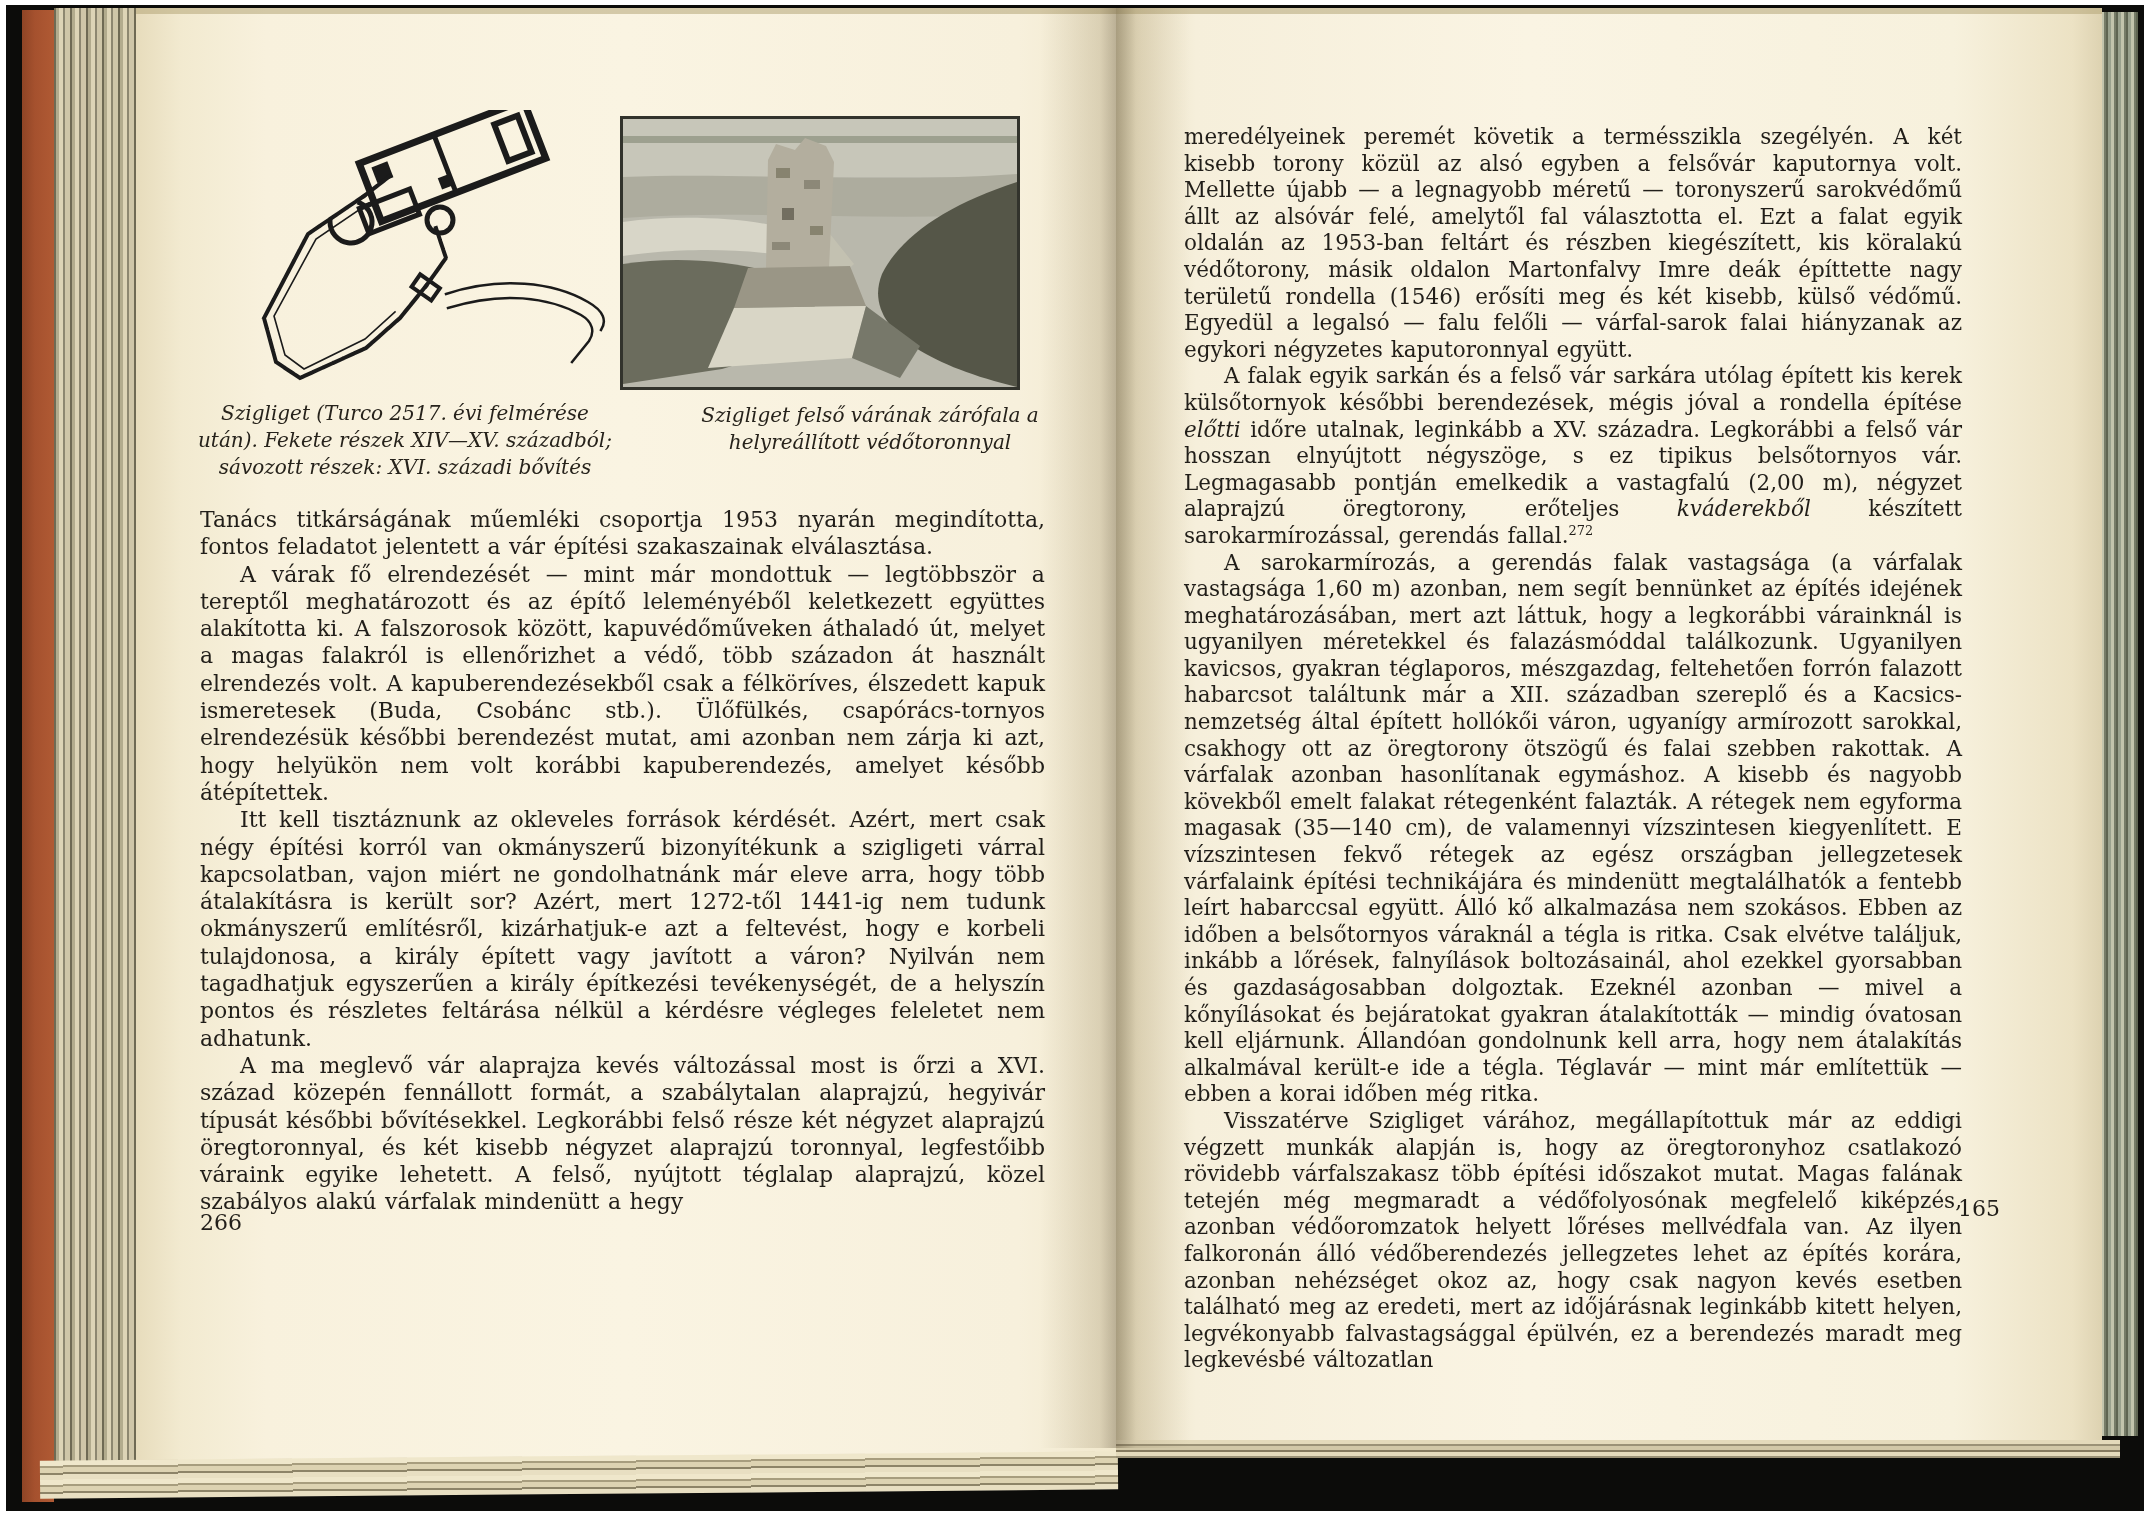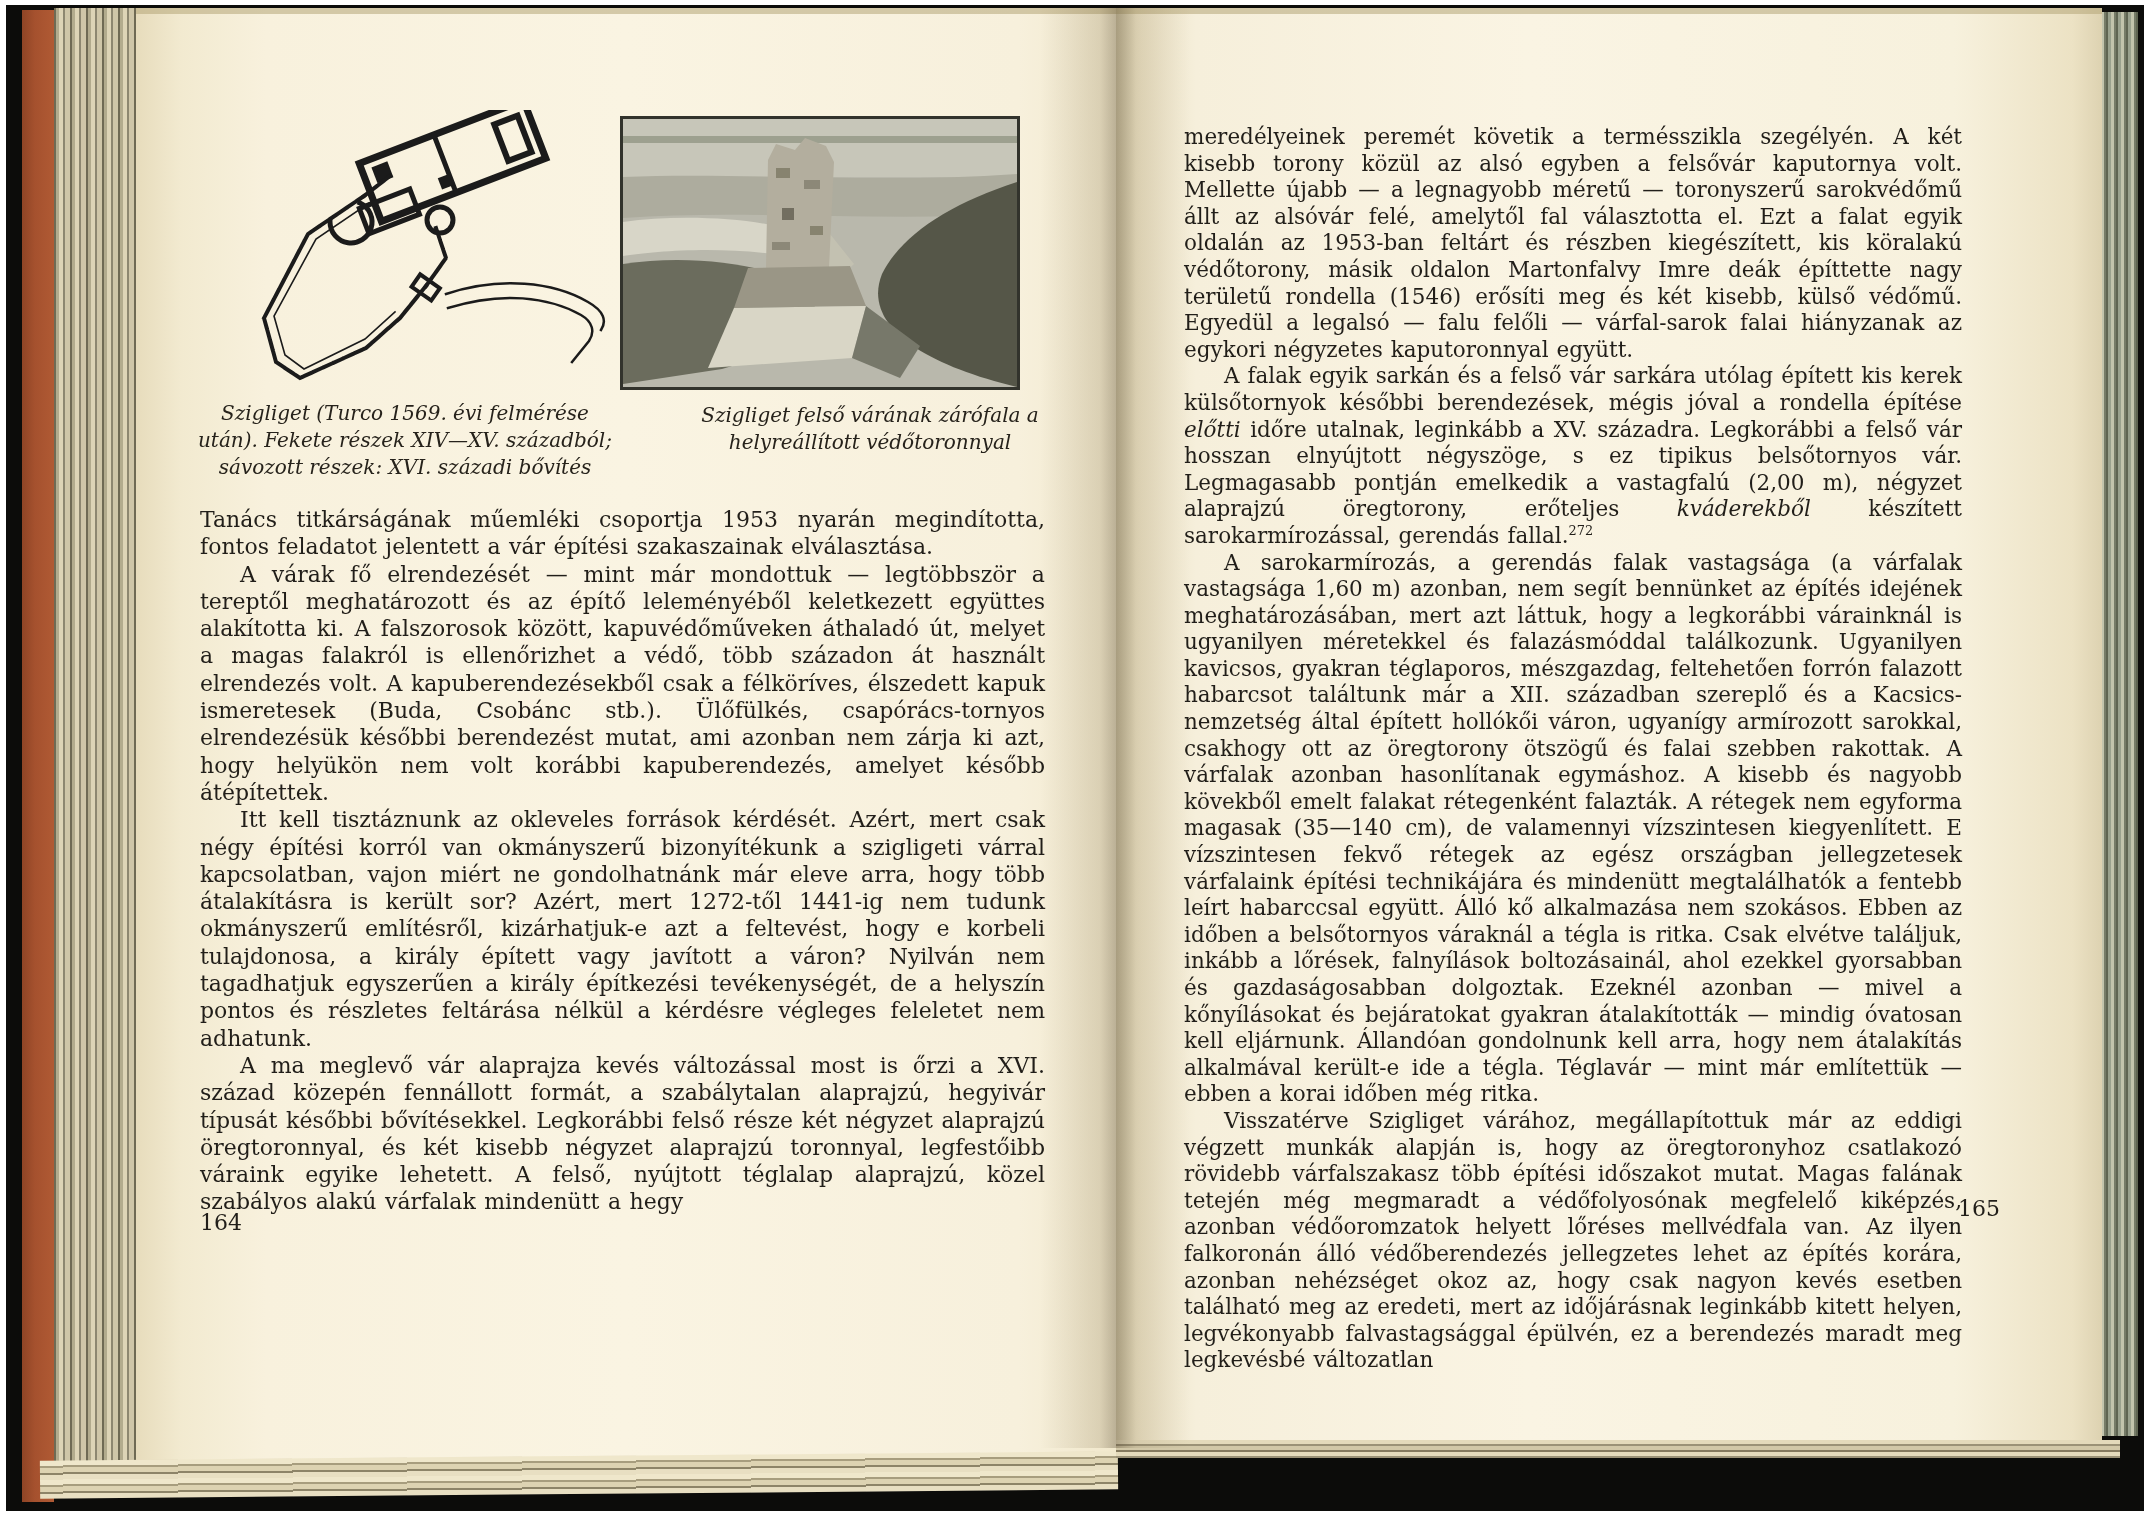--- a/index.html
+++ b/index.html
@@ -110,32 +110,32 @@
       <rect x="184" y="64" width="16" height="9" fill="#8c8878"></rect>
       <rect x="162" y="92" width="12" height="12" fill="#726e60"></rect>
       <rect x="190" y="110" width="13" height="9" fill="#87836f"></rect>
       <rect x="152" y="126" width="18" height="8" fill="#8c8878"></rect>
       <path d="M128 152 L230 150 L246 190 L114 192 Z" fill="#9a9686"></path>
       <path d="M114 192 L246 190 L232 242 L88 252 Z" fill="#d9d6c6"></path>
       <path d="M232 242 L246 190 L300 230 L280 262 Z" fill="#77786a"></path>
     </svg>
   </div>
 
-  <div class="abs caption" style="left:190px;top:400px;width:430px;">Szigliget (Turco 1569. évi felmérése után). Fekete részek XIV—XV. századból; sávozott részek: XVI. századi bővítés</div>
+  <div class="abs caption" style="left:190px;top:400px;width:430px;">Szigliget (Turco 2517. évi felmérése után). Fekete részek XIV—XV. századból; sávozott részek: XVI. századi bővítés</div>
   <div class="abs caption" style="left:640px;top:402px;width:460px;">Szigliget felső várának zárófala a helyreállított védőtoronnyal</div>
 
   <div class="abs body-col body-left">
       <p class="para">Tanács titkárságának műemléki csoportja 1953 nyarán megindította, fontos feladatot jelentett a vár építési szakaszainak elválasztása.</p>
       <p class="para indent">A várak fő elrendezését — mint már mondottuk — legtöbbször a tereptől meghatározott és az építő leleményéből keletkezett együttes alakította ki. A falszorosok között, kapuvédőműveken áthaladó út, melyet a magas falakról is ellenőrizhet a védő, több századon át használt elrendezés volt. A kapuberendezésekből csak a félköríves, élszedett kapuk ismeretesek (Buda, Csobánc stb.). Ülőfülkés, csapórács-tornyos elrendezésük későbbi berendezést mutat, ami azonban nem zárja ki azt, hogy helyükön nem volt korábbi kapuberendezés, amelyet később átépítettek.</p>
       <p class="para indent">Itt kell tisztáznunk az okleveles források kérdését. Azért, mert csak négy építési korról van okmányszerű bizonyítékunk a szigligeti várral kapcsolatban, vajon miért ne gondolhatnánk már eleve arra, hogy több átalakításra is került sor? Azért, mert 1272-től 1441-ig nem tudunk okmányszerű említésről, kizárhatjuk-e azt a feltevést, hogy e korbeli tulajdonosa, a király épített vagy javított a váron? Nyilván nem tagadhatjuk egyszerűen a király építkezési tevékenységét, de a helyszín pontos és részletes feltárása nélkül a kérdésre végleges feleletet nem adhatunk.</p>
       <p class="para indent">A ma meglevő vár alaprajza kevés változással most is őrzi a XVI. század közepén fennállott formát, a szabálytalan alaprajzú, hegyivár típusát későbbi bővítésekkel. Legkorábbi felső része két négyzet alaprajzú öregtoronnyal, és két kisebb négyzet alaprajzú toronnyal, legfestőibb váraink egyike lehetett. A felső, nyújtott téglalap alaprajzú, közel szabályos alakú várfalak mindenütt a hegy</p>
     </div>
   <div class="abs body-col body-right">
       <p class="para">meredélyeinek peremét követik a termésszikla szegélyén. A két kisebb torony közül az alsó egyben a felsővár kaputornya volt. Mellette újabb — a legnagyobb méretű — toronyszerű sarokvédőmű állt az alsóvár felé, amelytől fal választotta el. Ezt a falat egyik oldalán az 1953-ban feltárt és részben kiegészített, kis köralakú védőtorony, másik oldalon Martonfalvy Imre deák építtette nagy területű rondella (1546) erősíti meg és két kisebb, külső védőmű. Egyedül a legalsó — falu felőli — várfal-sarok falai hiányzanak az egykori négyzetes kaputoronnyal együtt.</p>
       <p class="para indent">A falak egyik sarkán és a felső vár sarkára utólag épített kis kerek külsőtornyok későbbi berendezések, mégis jóval a rondella építése <i>előtti</i> időre utalnak, leginkább a XV. századra. Legkorábbi a felső vár hosszan elnyújtott négyszöge, s ez tipikus belsőtornyos vár. Legmagasabb pontján emelkedik a vastagfalú (2,00 m), négyzet alaprajzú öregtorony, erőteljes <i>kváderekből</i> készített sarokarmírozással, gerendás fallal.<sup>272</sup></p>
       <p class="para indent">A sarokarmírozás, a gerendás falak vastagsága (a várfalak vastagsága 1,60 m) azonban, nem segít bennünket az építés idejének meghatározásában, mert azt láttuk, hogy a legkorábbi várainknál is ugyanilyen méretekkel és falazásmóddal találkozunk. Ugyanilyen kavicsos, gyakran téglaporos, mészgazdag, feltehetően forrón falazott habarcsot találtunk már a XII. században szereplő és a Kacsics-nemzetség által épített hollókői váron, ugyanígy armírozott sarokkal, csakhogy ott az öregtorony ötszögű és falai szebben rakottak. A várfalak azonban hasonlítanak egymáshoz. A kisebb és nagyobb kövekből emelt falakat rétegenként falazták. A rétegek nem egyforma magasak (35—140 cm), de valamennyi vízszintesen kiegyenlített. E vízszintesen fekvő rétegek az egész országban jellegzetesek várfalaink építési technikájára és mindenütt megtalálhatók a fentebb leírt habarccsal együtt. Álló kő alkalmazása nem szokásos. Ebben az időben a belsőtornyos váraknál a tégla is ritka. Csak elvétve találjuk, inkább a lőrések, falnyílások boltozásainál, ahol ezekkel gyorsabban és gazdaságosabban dolgoztak. Ezeknél azonban — mivel a kőnyílásokat és bejáratokat gyakran átalakították — mindig óvatosan kell eljárnunk. Állandóan gondolnunk kell arra, hogy nem átalakítás alkalmával került-e ide a tégla. Téglavár — mint már említettük — ebben a korai időben még ritka.</p>
       <p class="para indent">Visszatérve Szigliget várához, megállapítottuk már az eddigi végzett munkák alapján is, hogy az öregtoronyhoz csatlakozó rövidebb várfalszakasz több építési időszakot mutat. Magas falának tetején még megmaradt a védőfolyosónak megfelelő kiképzés, azonban védőoromzatok helyett lőréses mellvédfala van. Az ilyen falkoronán álló védőberendezés jellegzetes lehet az építés korára, azonban nehézséget okoz az, hogy csak nagyon kevés esetben található meg az eredeti, mert az időjárásnak leginkább kitett helyen, legvékonyabb falvastagsággal épülvén, ez a berendezés maradt meg legkevésbé változatlan</p>
     </div>
 
-  <div class="abs pagenum pn-left">164</div>
+  <div class="abs pagenum pn-left">266</div>
   <div class="abs pagenum pn-right">165</div>
 
 </div>
 
 </body></html>

